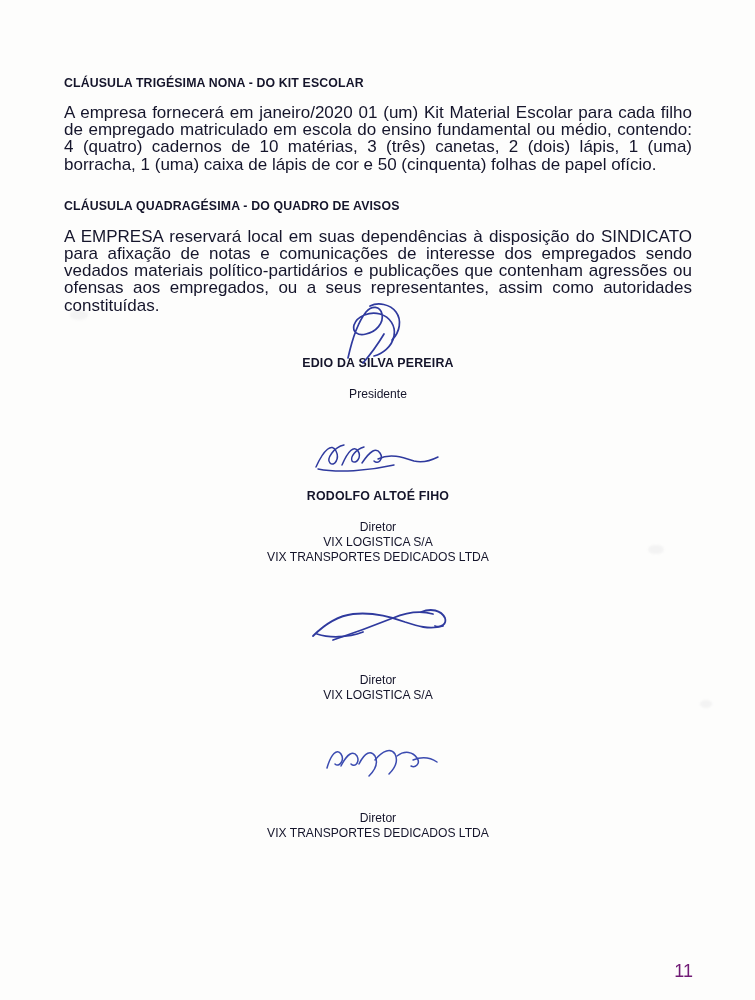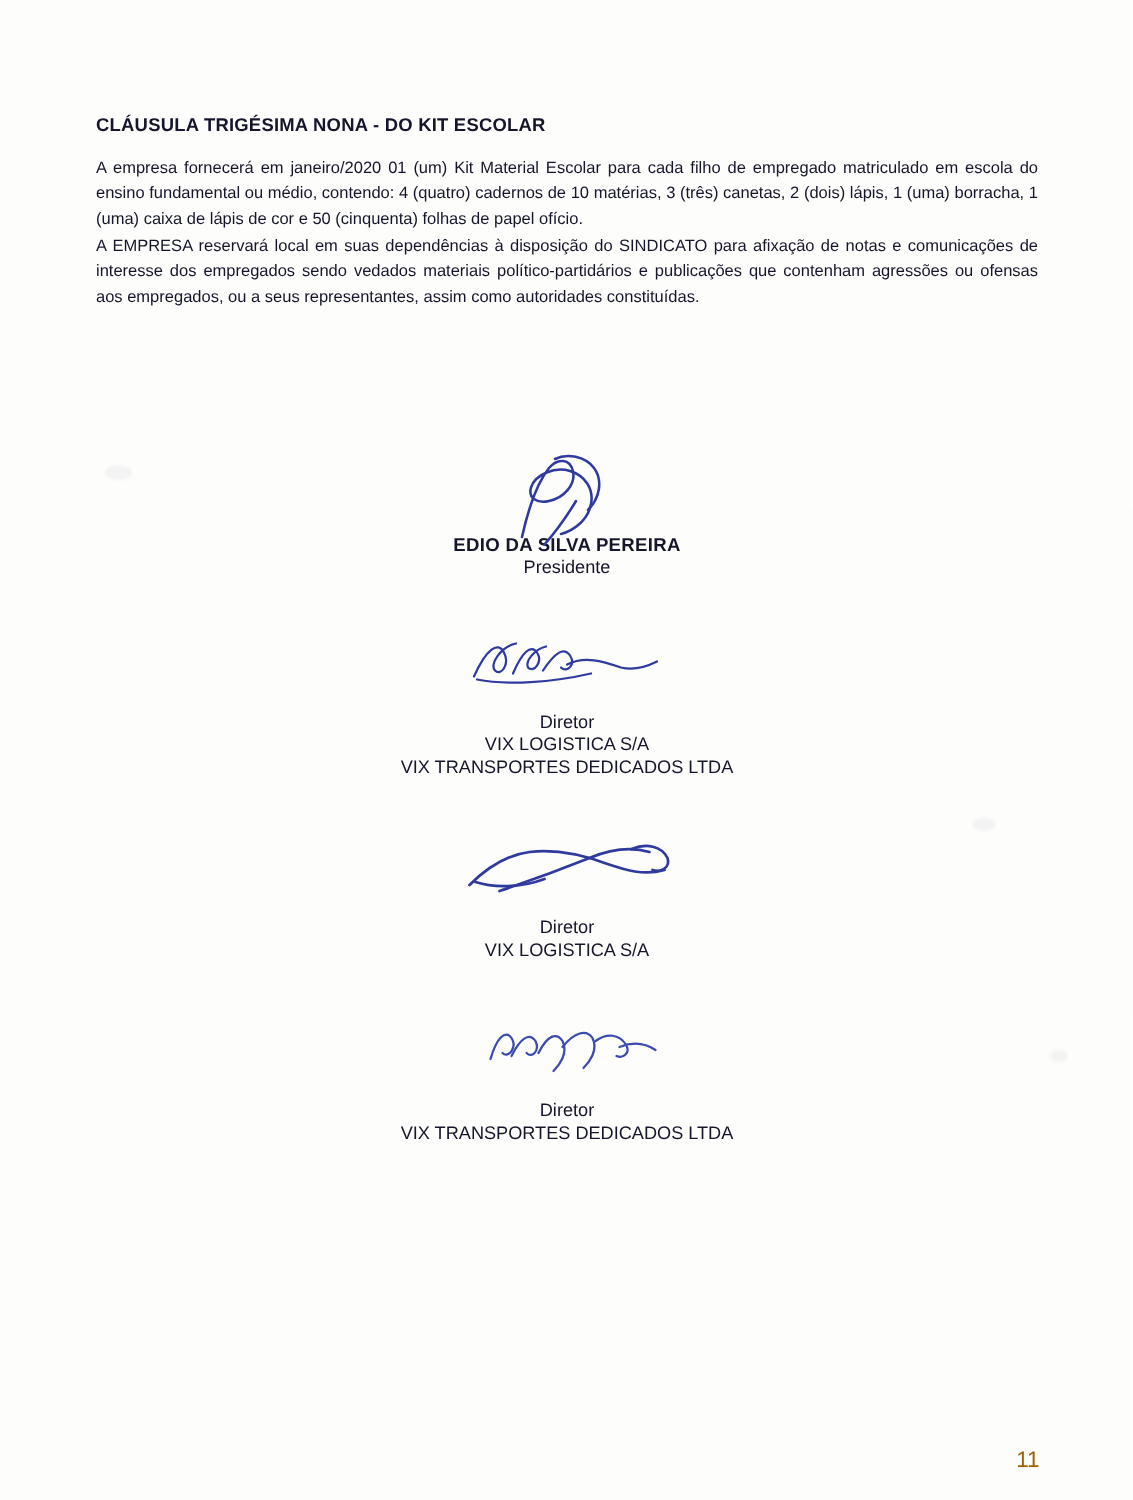--- a/index.html
+++ b/index.html
@@ -31,21 +31,21 @@
     font-weight: bold;
     letter-spacing: 0.15px;
     color: #15152b;
     margin: 0 0 14px 0;
   }
   .clause-heading.second {
     margin-top: 26px;
     margin-bottom: 15px;
   }
   .clause-body {
-    font-size: 11px;
+    font-size: 17px;
     line-height: 17.2px;
     text-align: justify;
     color: #15152b;
     margin: 0;
   }
   .signatures {
     position: absolute;
     left: 64px;
     top: 300px;
     width: 628px;
@@ -56,43 +56,43 @@
   }
   .sig-name {
     font-size: 12.4px;
     font-weight: bold;
     letter-spacing: 0.2px;
     color: #15152b;
   }
   .sig-role {
     font-size: 12.1px;
     color: #15152b;
-    margin-top: 1px;
+    margin-top: 17px;
   }
   .sig-org {
     font-size: 12.1px;
     color: #15152b;
     margin-top: 1px;
   }
   .sig-ink {
     height: 56px;
     position: relative;
   }
   .sig-ink svg {
     position: absolute;
     left: 50%;
     transform: translateX(-50%);
     top: 0;
   }
   .page-number {
     position: absolute;
     right: 62px;
     bottom: 18px;
-    font-size: 15px;
-    color: #a16207;
+    font-size: 18px;
+    color: #701a75;
   }
   .smudge {
     position: absolute;
     background: rgba(120,120,130,0.07);
     border-radius: 50%;
     filter: blur(1.2px);
   }
   .sig1 { margin-top: 0; }
   .sig2 { margin-top: 32px; }
   .sig3 { margin-top: 36px; }
@@ -105,20 +105,21 @@
 
   <div class="smudge" style="left:70px;top:310px;width:18px;height:10px;"></div>
   <div class="smudge" style="left:648px;top:545px;width:16px;height:9px;"></div>
   <div class="smudge" style="left:700px;top:700px;width:12px;height:8px;"></div>
 
   <div class="content">
 
     <h2 class="clause-heading">CLÁUSULA TRIGÉSIMA NONA - DO KIT ESCOLAR</h2>
     <p class="clause-body">A empresa fornecerá em janeiro/2020 01 (um) Kit Material Escolar para cada filho de empregado matriculado em escola do ensino fundamental ou médio, contendo: 4 (quatro) cadernos de 10 matérias, 3 (três) canetas, 2 (dois) lápis, 1 (uma) borracha, 1 (uma) caixa de lápis de cor e 50 (cinquenta) folhas de papel ofício.</p>
 
+    <h2 class="clause-heading second">CLÁUSULA QUADRAGÉSIMA - DO QUADRO DE AVISOS</h2>
     <p class="clause-body">A EMPRESA reservará local em suas dependências à disposição do SINDICATO para afixação de notas e comunicações de interesse dos empregados sendo vedados materiais político-partidários e publicações que contenham agressões ou ofensas aos empregados, ou a seus representantes, assim como autoridades constituídas.</p>
 
   </div>
 
   <div class="signatures">
 
     <div class="sig-block sig1">
       <div class="sig-ink">
         <svg width="140" height="66" viewBox="0 0 140 66">
           <g fill="none" stroke="#2f3a9e" stroke-width="1.7" stroke-linecap="round">
@@ -137,20 +138,21 @@
         <svg width="160" height="40" viewBox="0 0 160 40" style="top:6px;">
           <g fill="none" stroke="#2f3a9e" stroke-width="1.5" stroke-linecap="round">
             <path d="M18 28 C26 10 34 4 38 12 C42 20 36 28 32 24 C28 20 36 8 46 6"></path>
             <path d="M44 26 C50 12 56 6 60 12 C64 18 58 26 54 22 C52 18 58 10 66 8"></path>
             <path d="M64 24 C72 12 78 8 82 14 C86 20 80 26 76 22"></path>
             <path d="M80 20 C92 14 104 18 116 22 C124 24 132 22 140 18"></path>
             <path d="M20 30 C40 34 70 32 96 26"></path>
           </g>
         </svg>
       </div>
+      <div class="sig-name">RODOLFO ALTOÉ FIHO</div>
       <div class="sig-role">Diretor</div>
       <div class="sig-org">VIX LOGISTICA S/A</div>
       <div class="sig-org">VIX TRANSPORTES DEDICADOS LTDA</div>
     </div>
 
     <div class="sig-block sig3">
       <div class="sig-ink">
         <svg width="170" height="42" viewBox="0 0 170 42" style="top:4px;">
           <g fill="none" stroke="#2f3a9e" stroke-width="1.8" stroke-linecap="round">
             <path d="M20 32 C30 22 44 12 60 10 C78 8 96 12 112 18 C124 22 136 26 150 22"></path>

